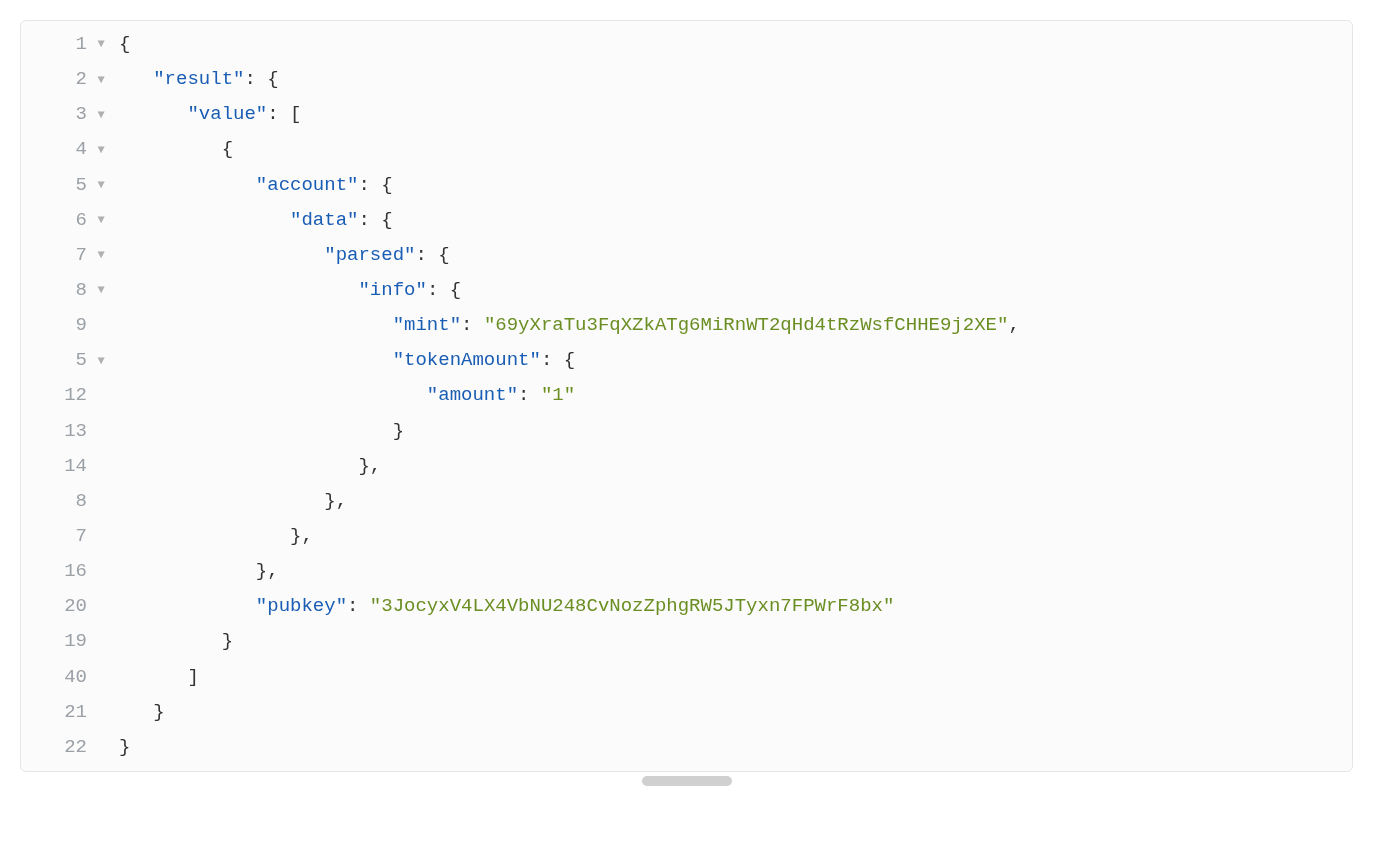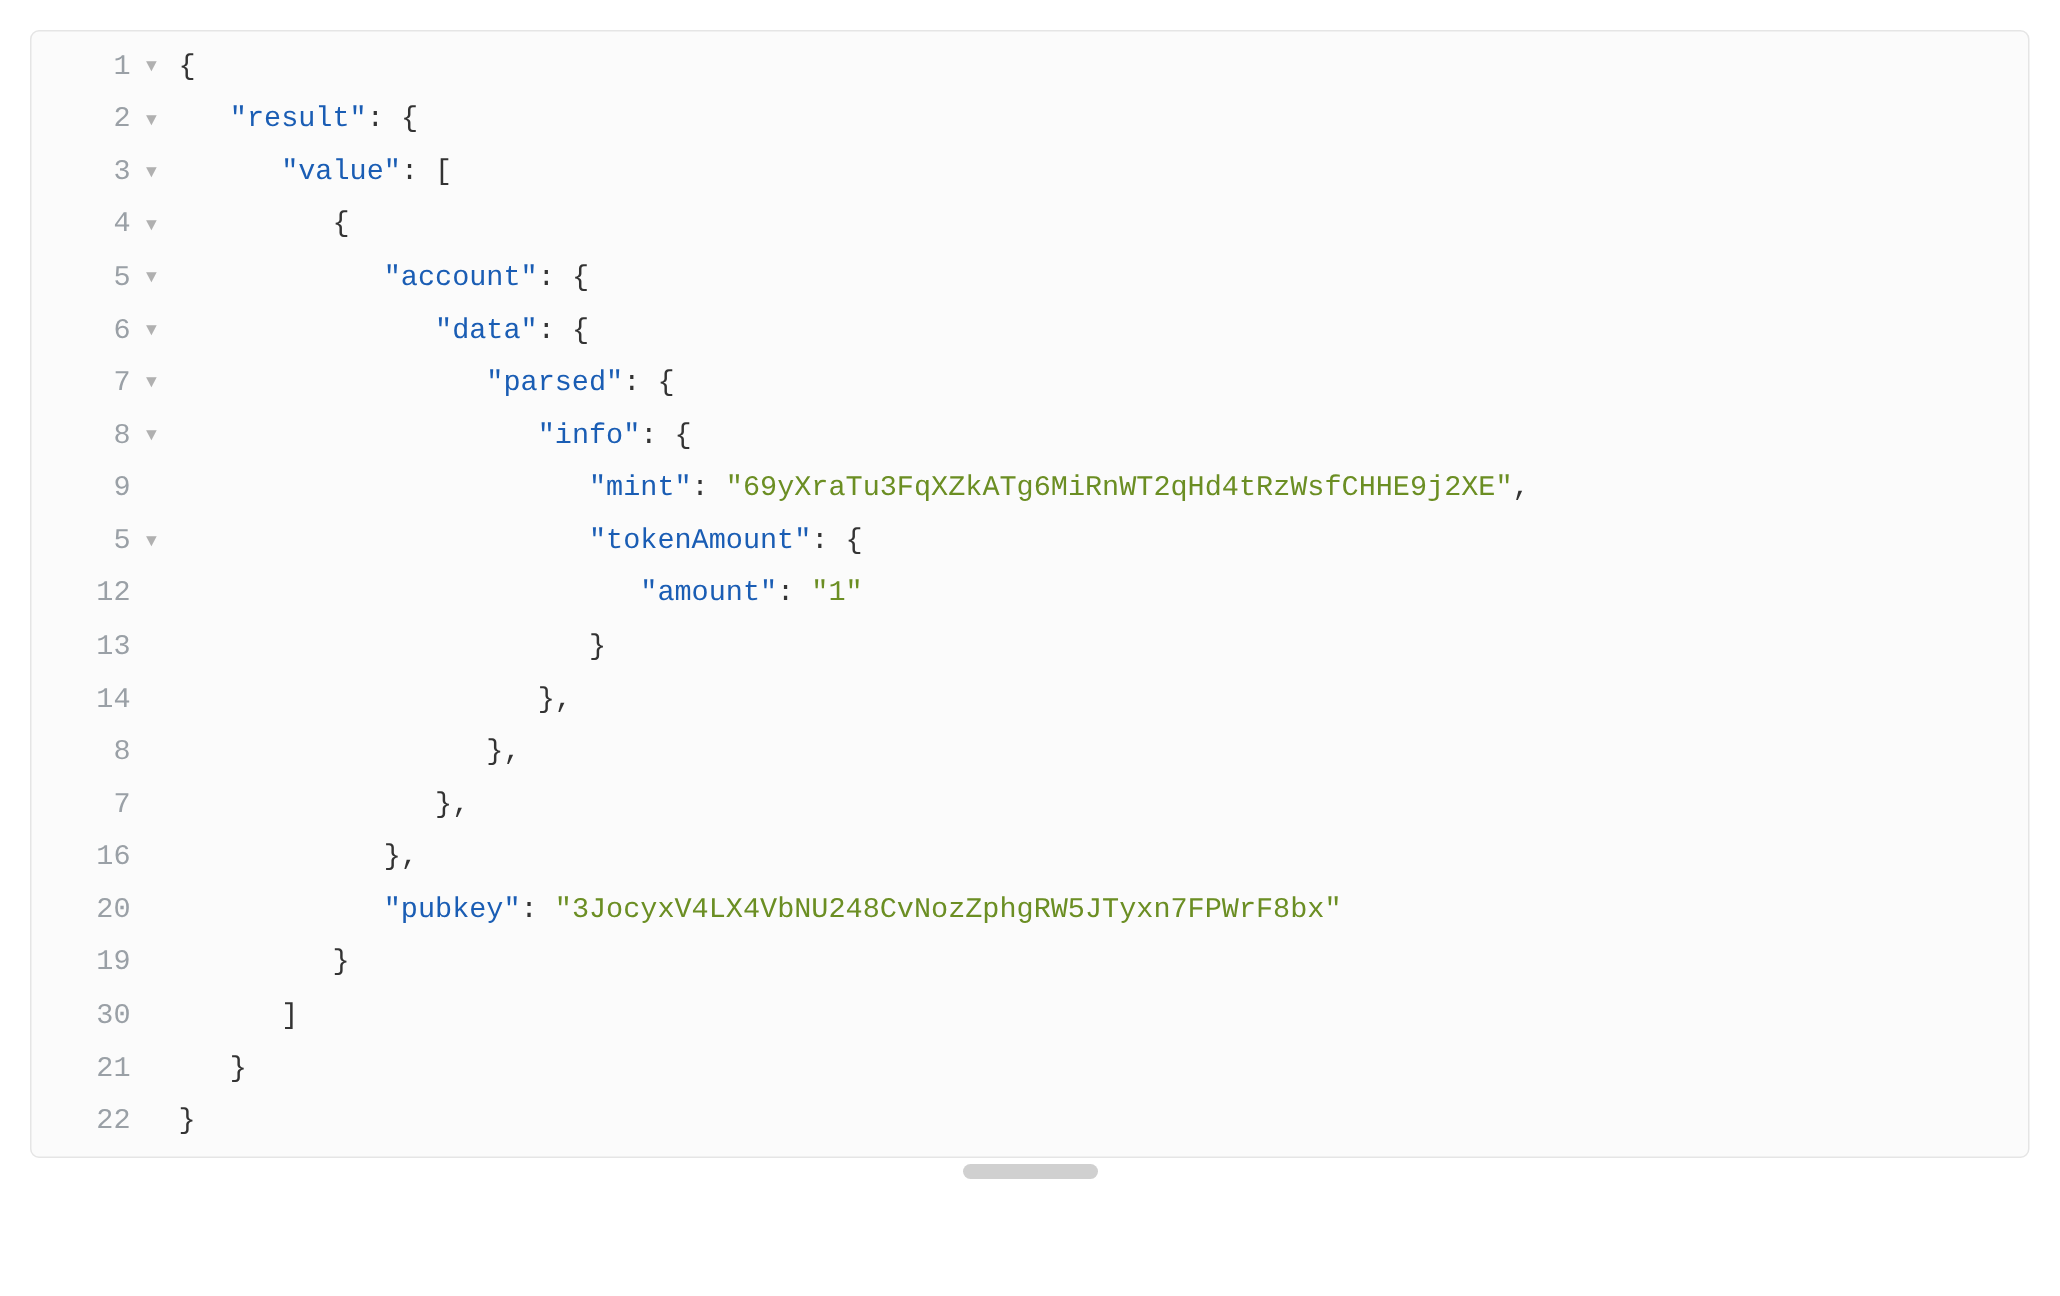--- a/index.html
+++ b/index.html
@@ -105,21 +105,21 @@
       <div class="code-line"><div class="gutter"><span class="line-number">9</span></div><span class="fold-marker empty">▼</span><div class="code-content"><span>                        </span><span class="key">"mint"</span><span class="colon">: </span><span class="string-value">"69yXraTu3FqXZkATg6MiRnWT2qHd4tRzWsfCHHE9j2XE"</span><span class="comma">,</span></div></div>
       <div class="code-line"><div class="gutter"><span class="line-number">5</span></div><span class="fold-marker">▼</span><div class="code-content"><span>                        </span><span class="key">"tokenAmount"</span><span class="colon">: </span><span class="brace">{</span></div></div>
       <div class="code-line"><div class="gutter"><span class="line-number">12</span></div><span class="fold-marker empty">▼</span><div class="code-content"><span>                           </span><span class="key">"amount"</span><span class="colon">: </span><span class="string-value">"1"</span></div></div>
       <div class="code-line"><div class="gutter"><span class="line-number">13</span></div><span class="fold-marker empty">▼</span><div class="code-content"><span>                        </span><span class="brace">}</span></div></div>
       <div class="code-line"><div class="gutter"><span class="line-number">14</span></div><span class="fold-marker empty">▼</span><div class="code-content"><span>                     </span><span class="brace">}</span><span class="comma">,</span></div></div>
       <div class="code-line"><div class="gutter"><span class="line-number">8</span></div><span class="fold-marker empty">▼</span><div class="code-content"><span>                  </span><span class="brace">}</span><span class="comma">,</span></div></div>
       <div class="code-line"><div class="gutter"><span class="line-number">7</span></div><span class="fold-marker empty">▼</span><div class="code-content"><span>               </span><span class="brace">}</span><span class="comma">,</span></div></div>
       <div class="code-line"><div class="gutter"><span class="line-number">16</span></div><span class="fold-marker empty">▼</span><div class="code-content"><span>            </span><span class="brace">}</span><span class="comma">,</span></div></div>
       <div class="code-line"><div class="gutter"><span class="line-number">20</span></div><span class="fold-marker empty">▼</span><div class="code-content"><span>            </span><span class="key">"pubkey"</span><span class="colon">: </span><span class="string-value">"3JocyxV4LX4VbNU248CvNozZphgRW5JTyxn7FPWrF8bx"</span></div></div>
       <div class="code-line"><div class="gutter"><span class="line-number">19</span></div><span class="fold-marker empty">▼</span><div class="code-content"><span>         </span><span class="brace">}</span></div></div>
-      <div class="code-line"><div class="gutter"><span class="line-number">30</span></div><span class="fold-marker empty">▼</span><div class="code-content"><span>      </span><span class="bracket">]</span></div></div>
+      <div class="code-line"><div class="gutter"><span class="line-number">40</span></div><span class="fold-marker empty">▼</span><div class="code-content"><span>      </span><span class="bracket">]</span></div></div>
       <div class="code-line"><div class="gutter"><span class="line-number">21</span></div><span class="fold-marker empty">▼</span><div class="code-content"><span>   </span><span class="brace">}</span></div></div>
       <div class="code-line"><div class="gutter"><span class="line-number">22</span></div><span class="fold-marker empty">▼</span><div class="code-content"><span></span><span class="brace">}</span></div></div>
     </div>
 </div>
 
 <div class="scrollbar-track">
   <div class="scrollbar-thumb"></div>
 </div>
 
 </body></html>

